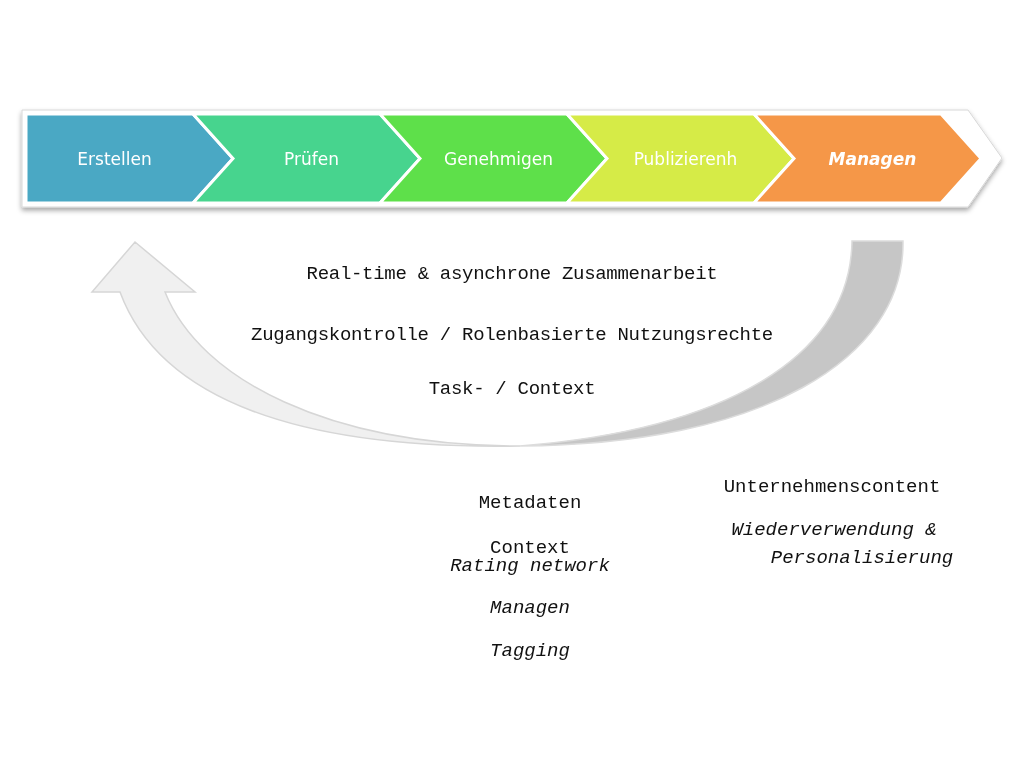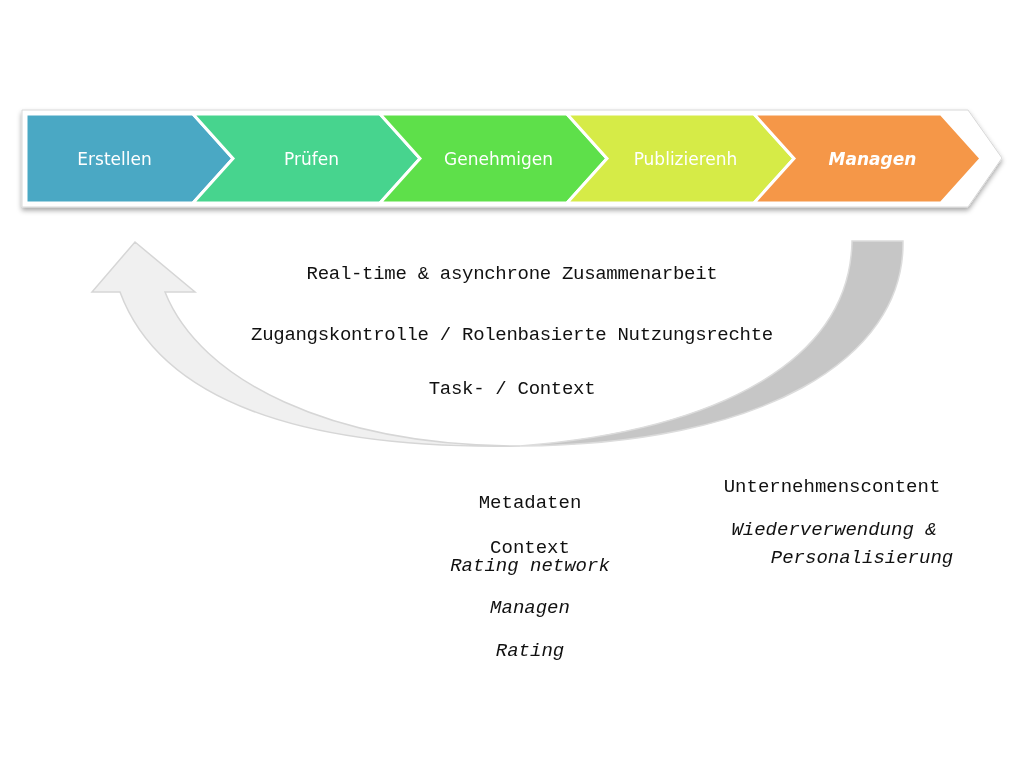--- a/index.html
+++ b/index.html
@@ -46,17 +46,17 @@
 </svg>
 
 <div class="txt center-line" style="top:263px">Real-time &amp; asynchrone Zusammenarbeit</div>
 <div class="txt center-line" style="top:324px">Zugangskontrolle / Rolenbasierte Nutzungsrechte</div>
 <div class="txt center-line" style="top:378px">Task- / Context</div>
 
 <div class="txt col-item" style="left:380px; top:492px">Metadaten</div>
 <div class="txt col-item" style="left:380px; top:537px">Context</div>
 <div class="txt col-item italic" style="left:380px; top:555px">Rating network</div>
 <div class="txt col-item italic" style="left:380px; top:597px">Managen</div>
-<div class="txt col-item italic" style="left:380px; top:640px">Rating</div>
+<div class="txt col-item italic" style="left:380px; top:640px">Tagging</div>
 
 <div class="txt col-item" style="left:682px; top:476px">Unternehmenscontent</div>
 <div class="txt col-item italic" style="left:684px; top:519px">Wiederverwendung &amp;</div>
 <div class="txt col-item italic" style="left:712px; top:547px">Personalisierung</div>
 
 </body></html>

